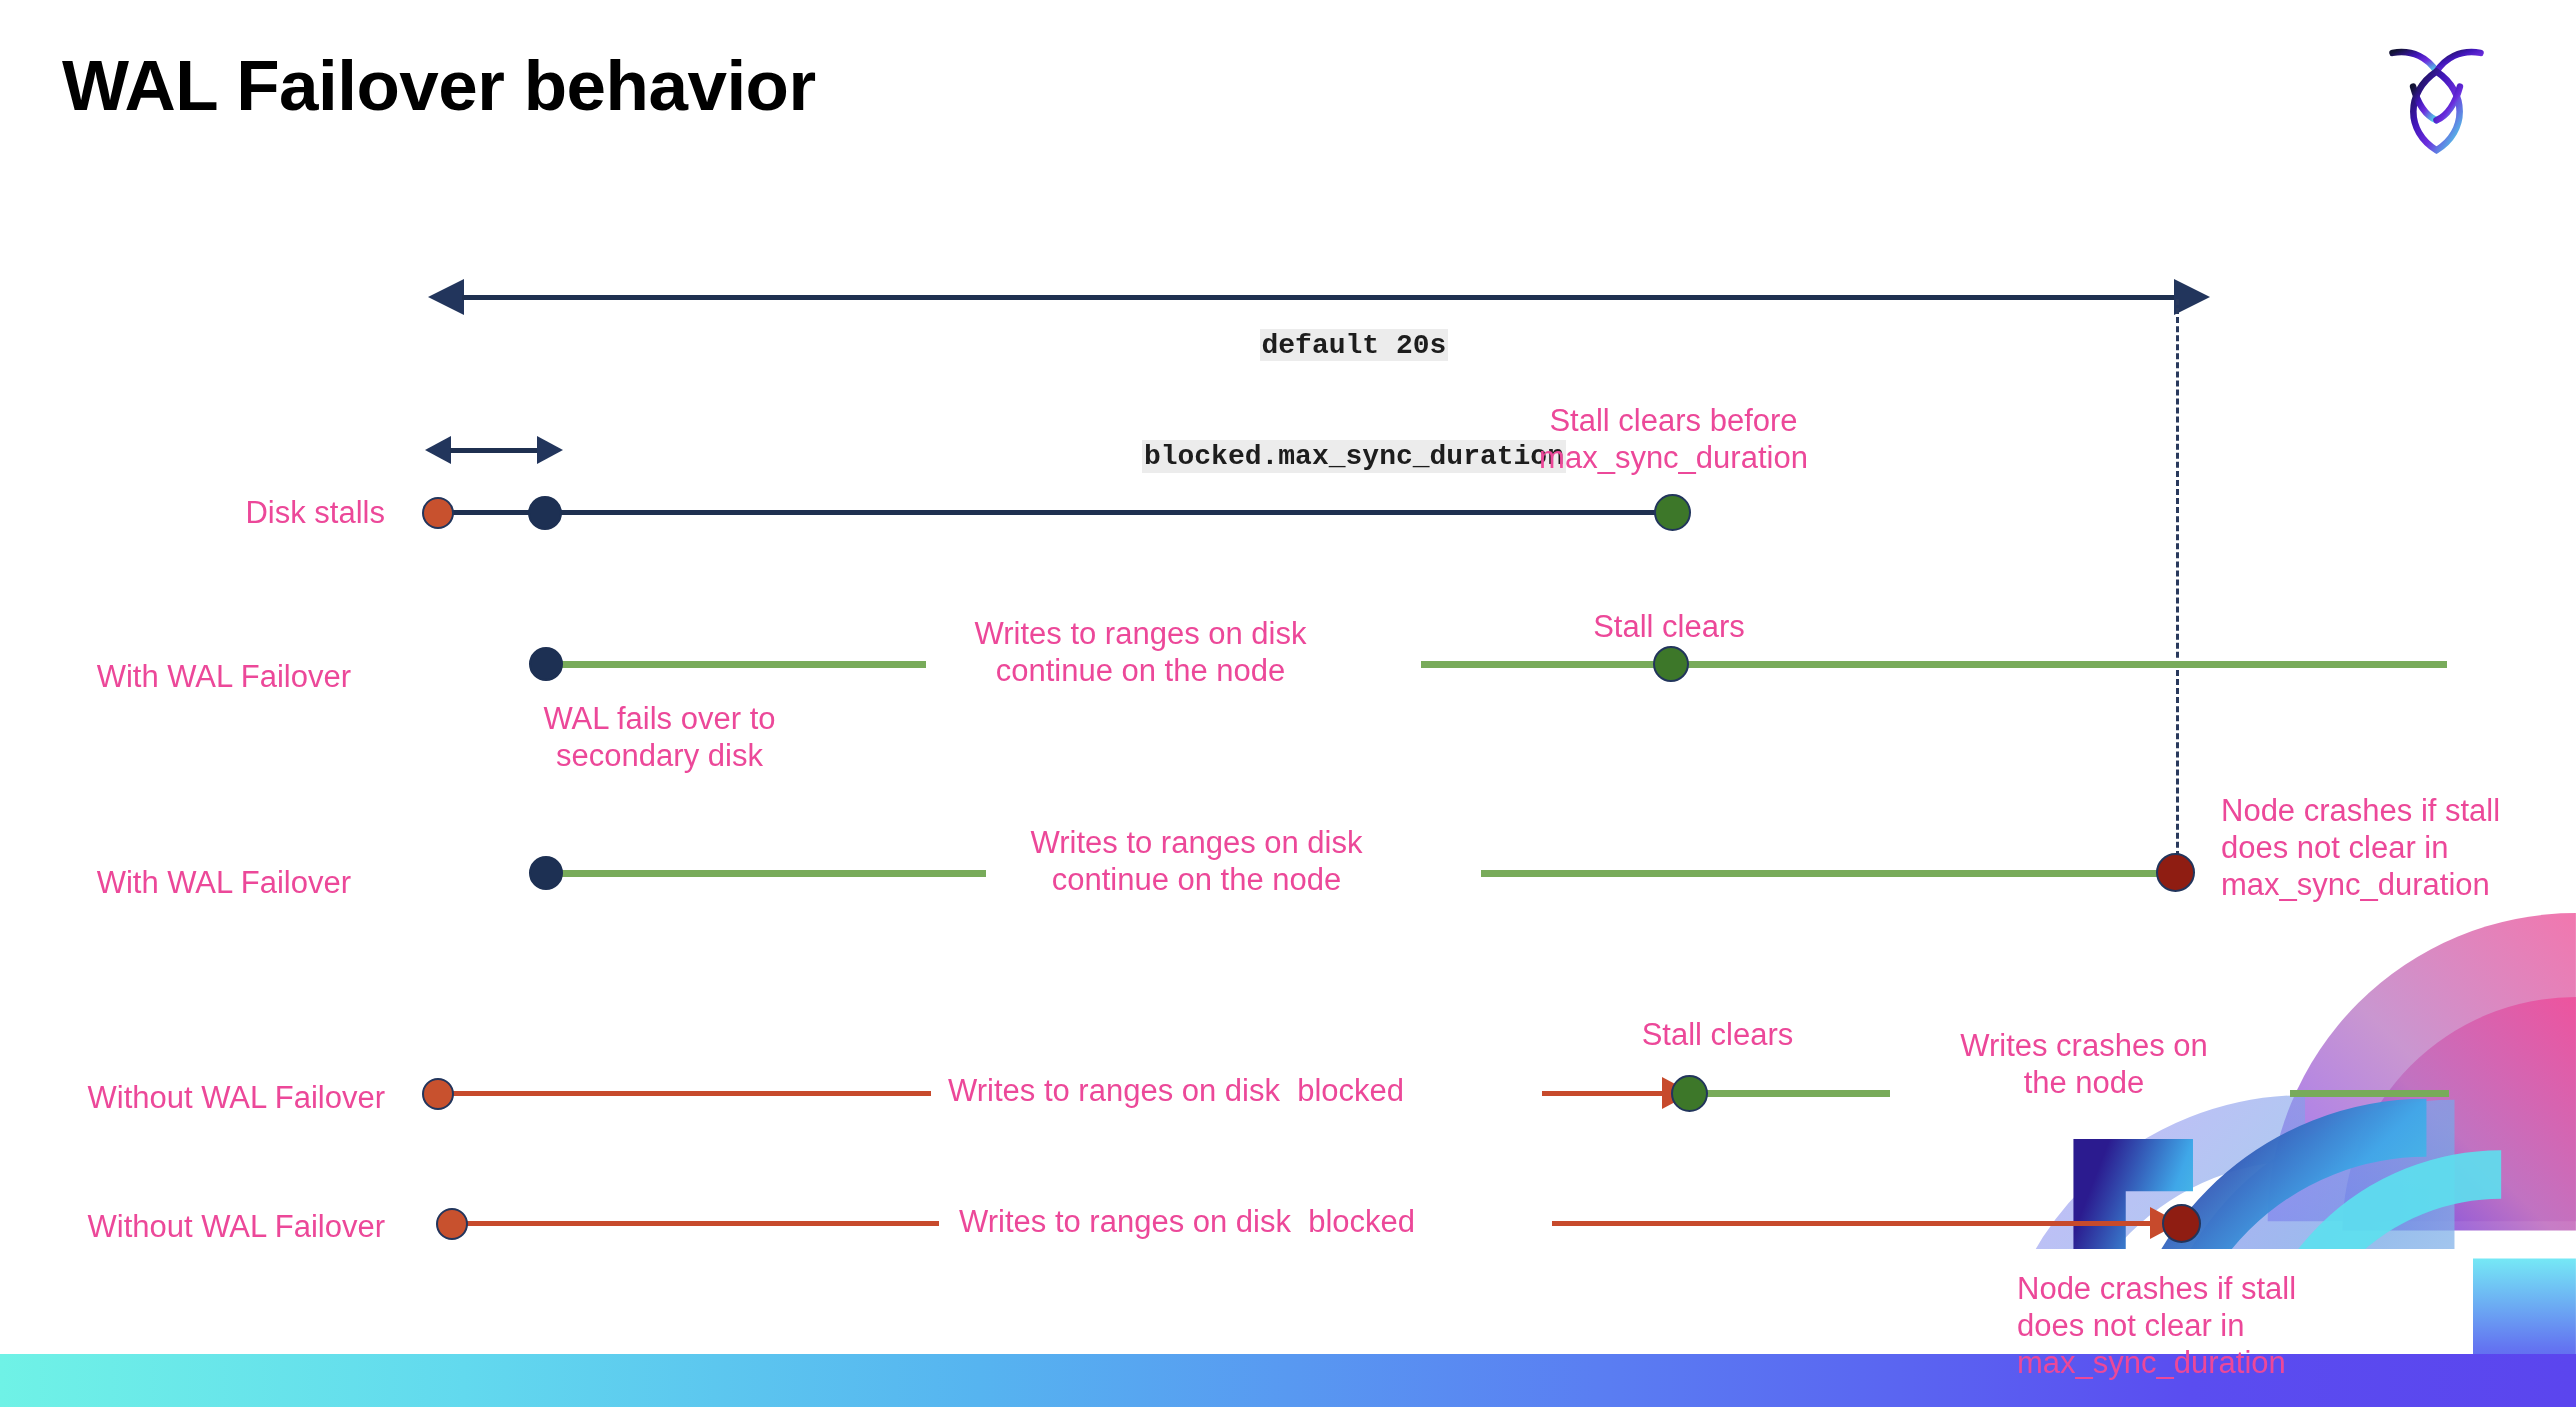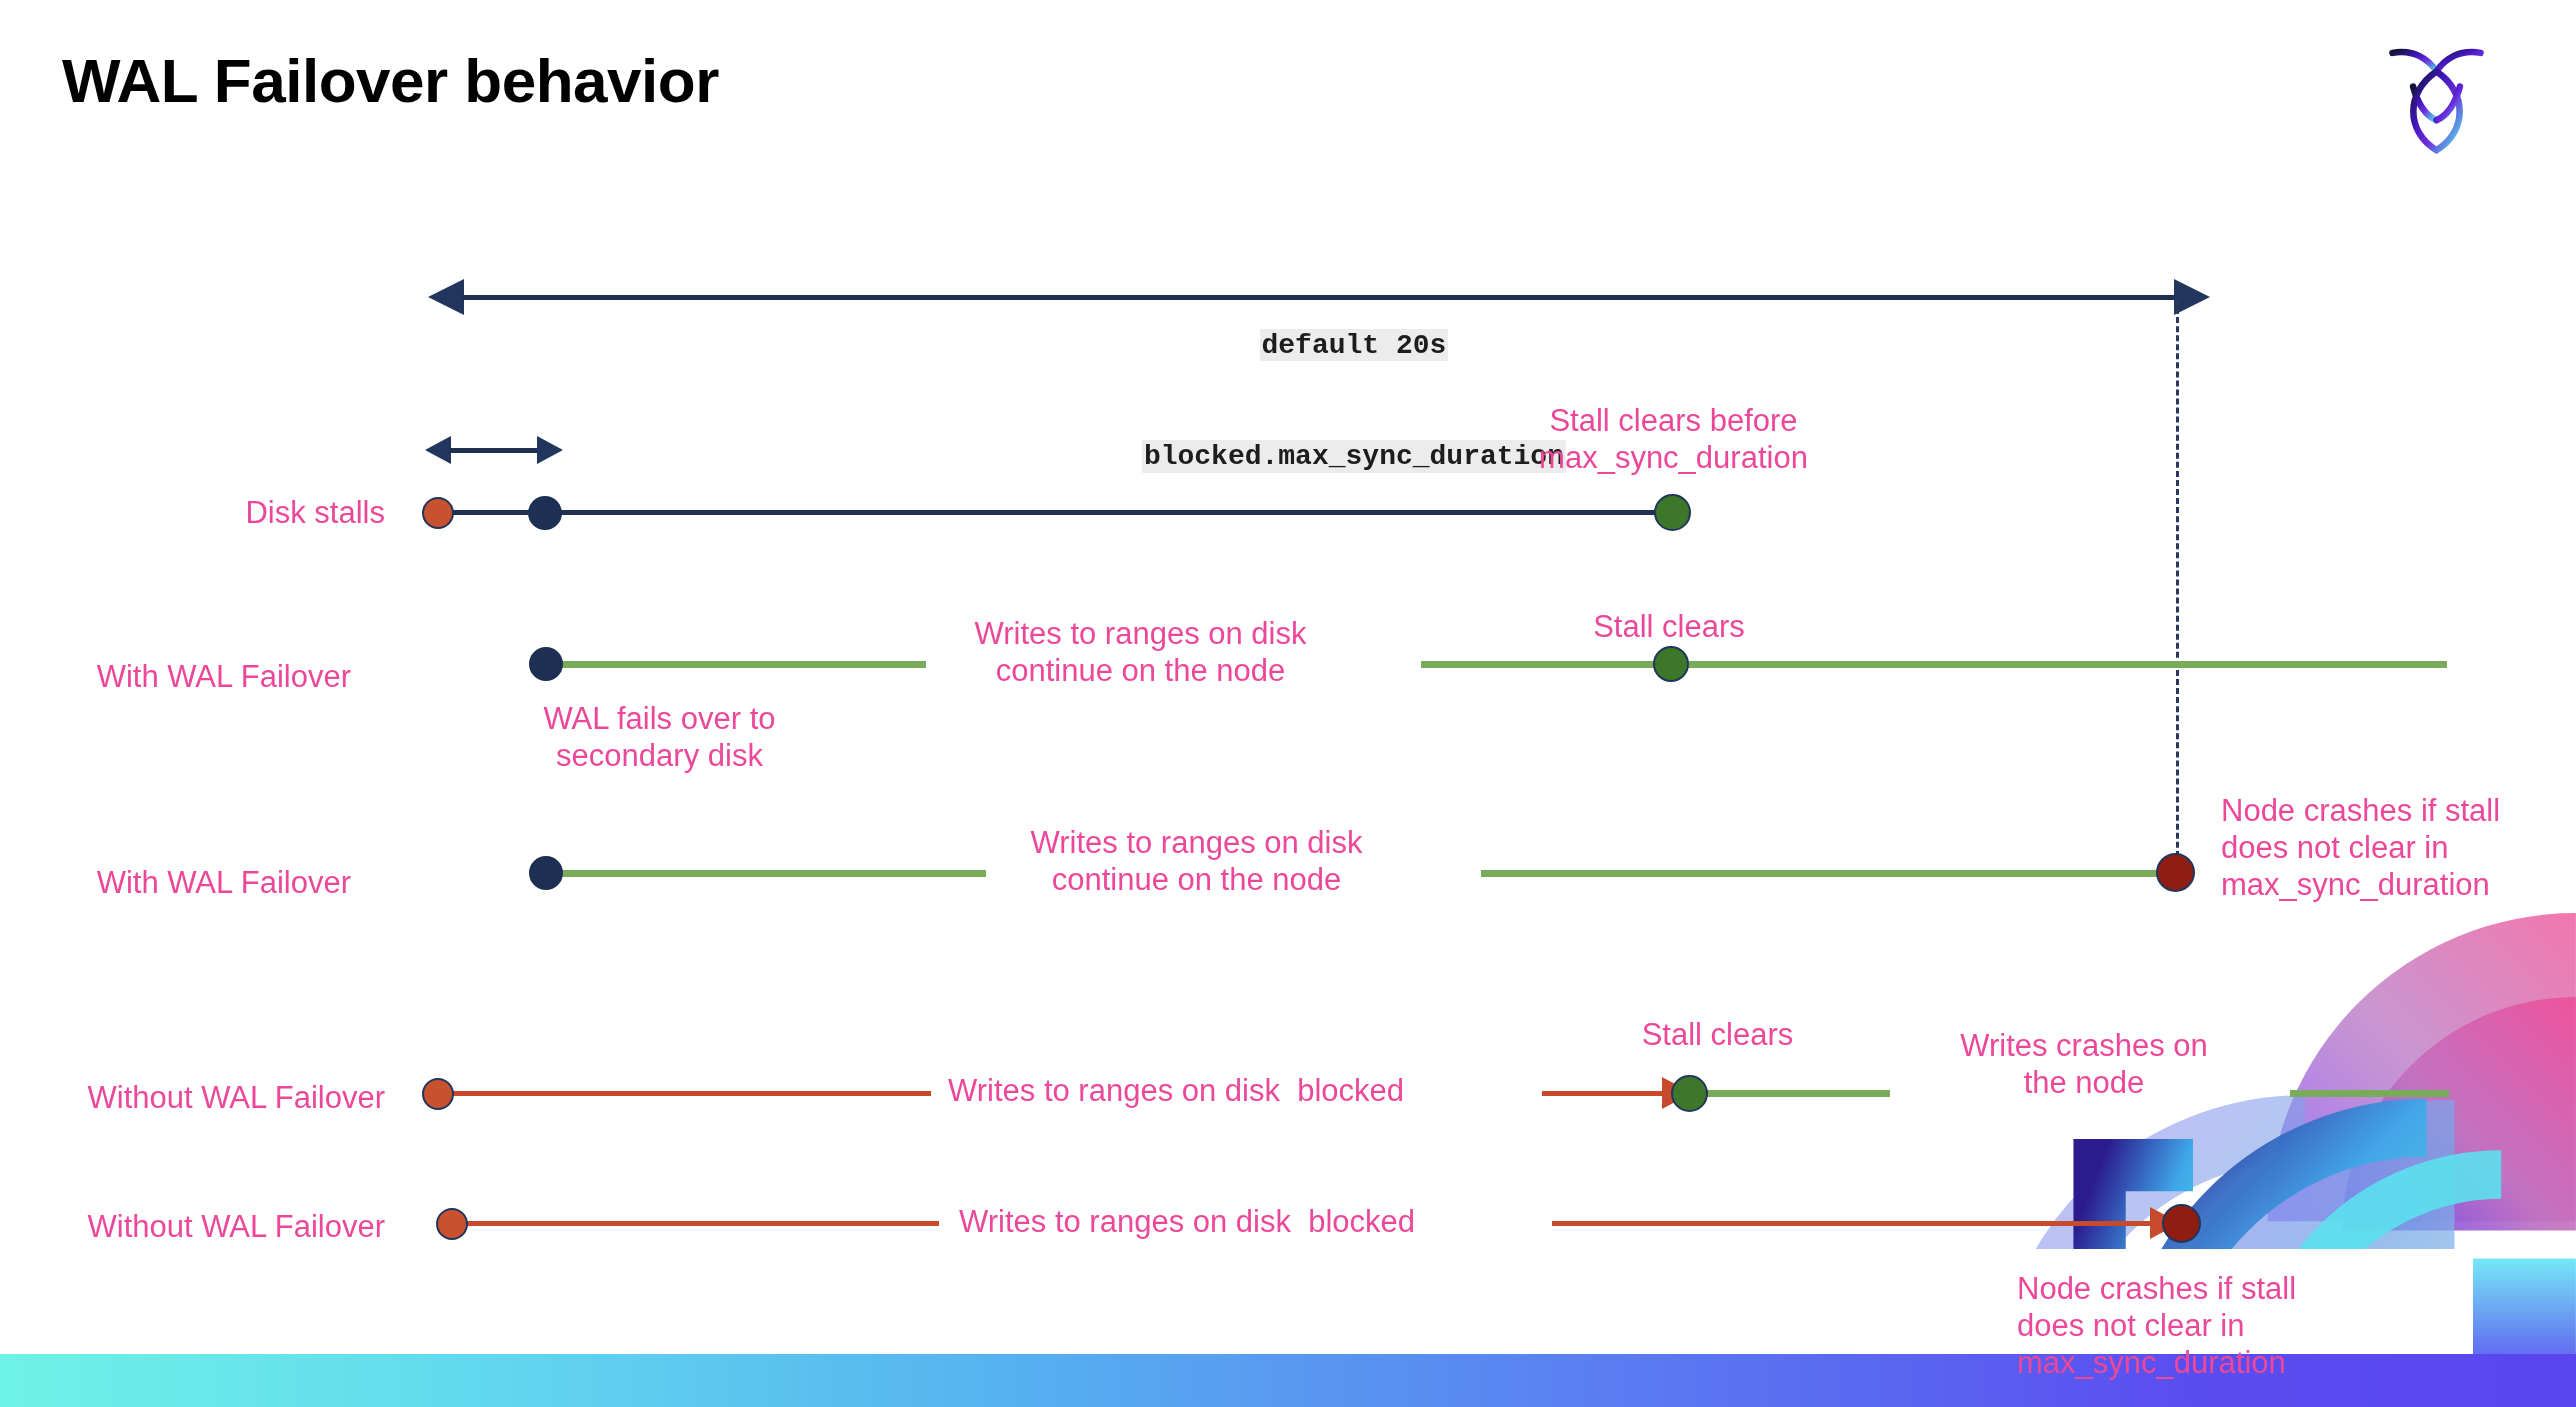--- a/index.html
+++ b/index.html
@@ -22,21 +22,21 @@
     position:absolute;left:0;bottom:0;width:2576px;height:54px;
     background:linear-gradient(90deg,#6ff2e6 0%,#62d9ee 18%,#56b4f0 38%,#5a7ef2 62%,#5a4df0 85%,#5b45ee 100%);
   }
 
   
   .logo{position:absolute;left:2385px;top:34px;width:103px;height:122px;}
 
   
   .title{
     position:absolute;left:62px;top:45px;
-    font-size:62px;font-weight:bold;color:#000;letter-spacing:-0.5px;
+    font-size:71px;font-weight:bold;color:#000;letter-spacing:-0.5px;
     white-space:nowrap;
   }
 
   
   .lbl{position:absolute;color:#ec4899;font-size:31px;line-height:1.19;white-space:pre;}
   .lbl.c{text-align:center;}
   .lbl.r{text-align:right;}
   .mono{
     position:absolute;font-family:"Liberation Mono", monospace;
     font-size:28px;line-height:1.33;color:#1d1d1d;white-space:pre;

